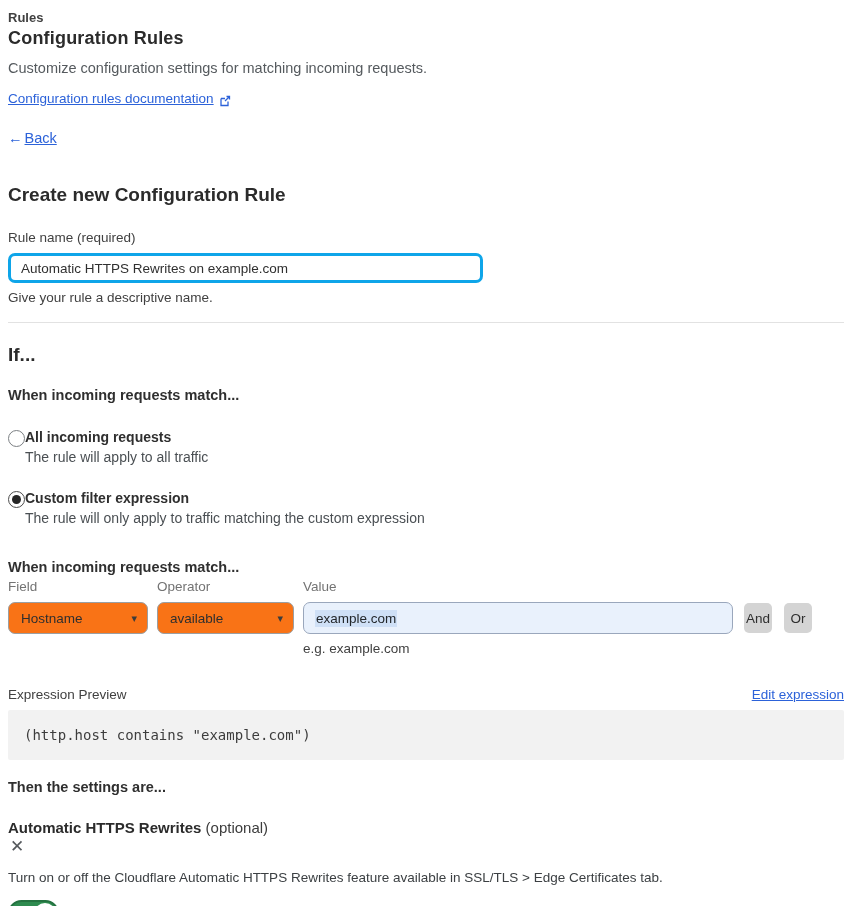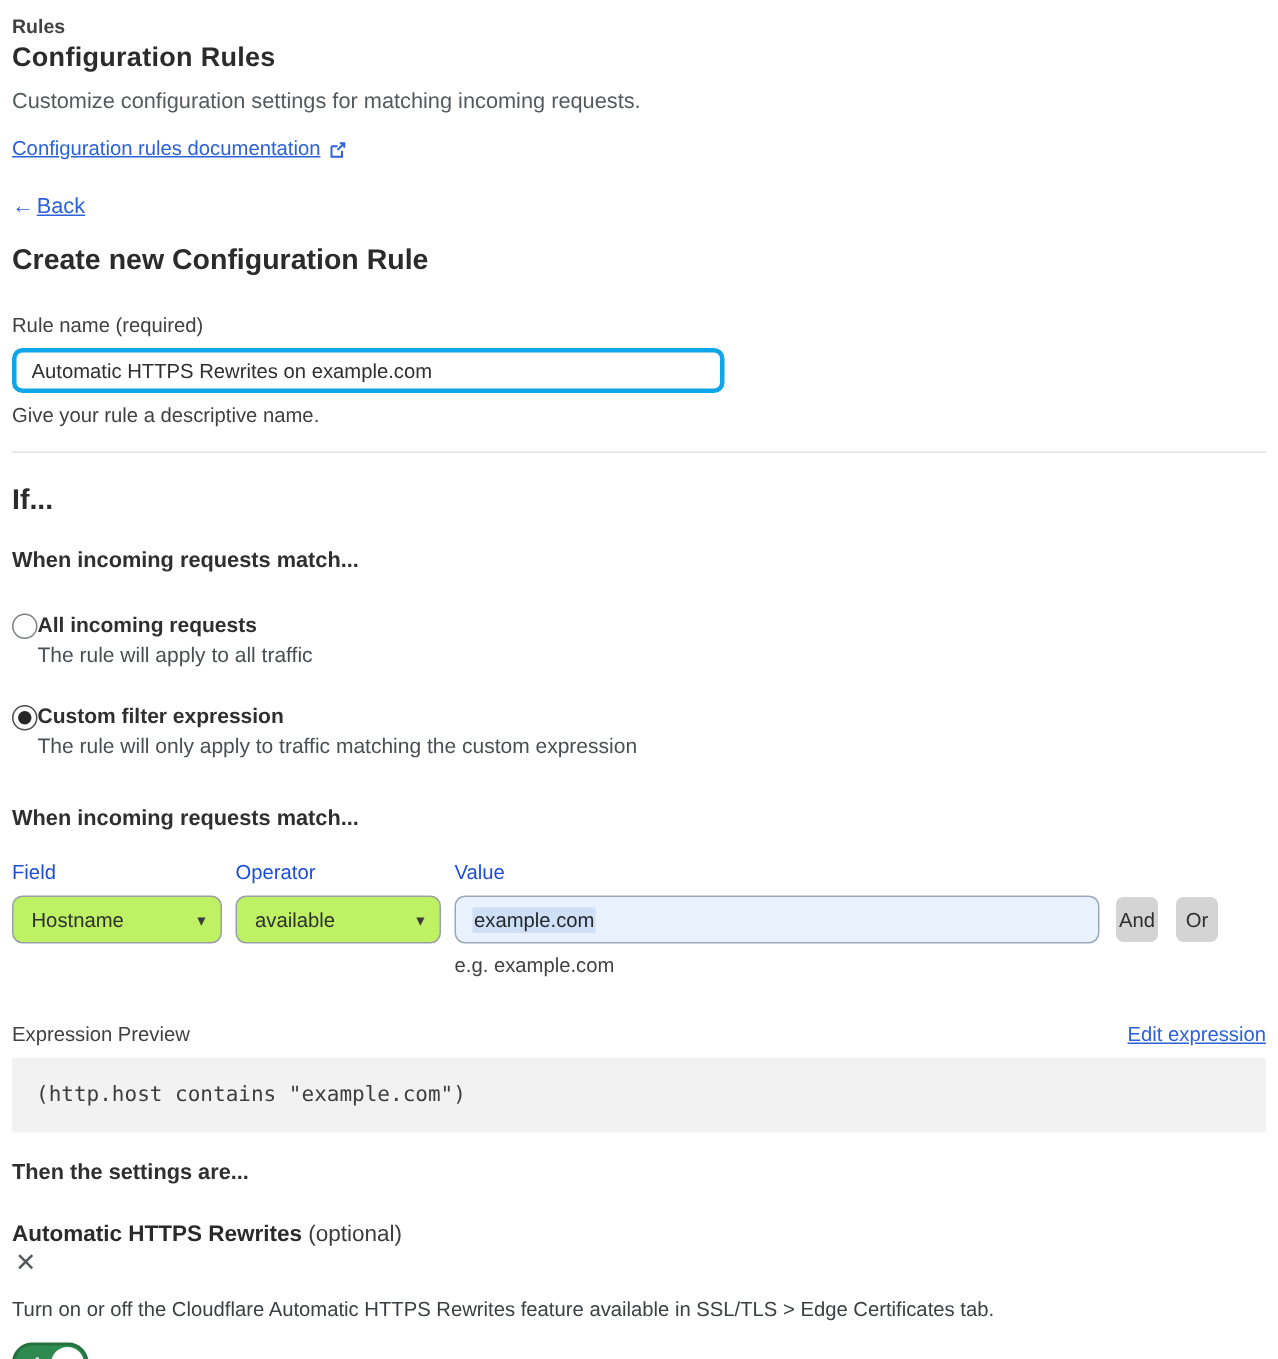--- a/index.html
+++ b/index.html
@@ -13,21 +13,21 @@
   }
   .eyebrow { font-size: 13px; font-weight: 700; color: #414141; }
   h1 { font-size: 18px; font-weight: 700; color: #2b2b2b; letter-spacing: .2px; margin-top: 3px; }
   .subtitle { font-size: 14.5px; color: #555a5e; margin-top: 11px; }
   a.link { color: #2c62d9; text-decoration: underline; font-size: 13.5px; cursor: pointer; }
   .doc-link-row { margin-top: 15px; display: flex; align-items: center; gap: 5px; }
   .ext-icon { display: inline-block; width: 12px; height: 12px; }
   .back-row { margin-top: 24px; font-size: 14.5px; display: flex; align-items: center; }
   .back-arrow { color: #2c62d9; text-decoration: none; margin-right: 2px; }
   h2 { font-size: 19px; font-weight: 700; color: #2b2b2b; }
-  .create-heading { margin-top: 17px; }
+  .create-heading { margin-top: 38px; }
   .field-label { font-size: 13.5px; color: #414141; margin-top: 24px; }
   .rule-name-input {
     margin-top: 8px; width: 475px; height: 30px;
     border: 3px solid #0ea5e9; border-radius: 7px;
     font-family: "Liberation Sans", sans-serif;
     font-size: 13.5px; color: #2f2f2f; padding: 0 10px;
     background: #ffffff; outline: none;
   }
   .help-text { font-size: 13.5px; color: #414141; margin-top: 7px; }
   .divider { border: none; border-top: 1px solid #e2e2e2; margin-top: 17px; }
@@ -42,26 +42,26 @@
     display: flex; align-items: center; justify-content: center;
   }
   .radio-outer.checked { border-color: #4c4c4c; }
   .radio-outer.checked::after {
     content: ""; width: 9px; height: 9px; border-radius: 50%; background: #262626;
   }
   .radio-texts { margin-left: 0; }
   .radio-title { font-size: 14px; font-weight: 700; color: #2f2f2f; }
   .radio-desc { font-size: 14px; color: #4a4f53; margin-top: 4px; }
   .builder-label { margin-top: 33px; }
-  .col-labels { display: flex; margin-top: 20px; font-size: 13.5px; color: #1d4ed8; }
+  .col-labels { display: flex; margin-top: 4px; font-size: 13.5px; color: #737373; }
   .col-labels .lab-field { width: 149px; }
   .col-labels .lab-operator { width: 146px; }
   .controls-row { display: flex; align-items: center; margin-top: 8px; }
   .select {
-    height: 32px; border: 1px solid #9a9fa3; border-radius: 7px; background: #bef264;
+    height: 32px; border: 1px solid #9a9fa3; border-radius: 7px; background: #f97316;
     display: flex; align-items: center; justify-content: space-between;
     padding: 0 10px 0 12px; font-size: 13.5px; color: #2f2f2f; cursor: pointer;
   }
   .select-field { width: 140px; margin-right: 9px; }
   .select-operator { width: 137px; margin-right: 9px; }
   .chevron { font-size: 11px; color: #3c3c3c; margin-left: 8px; }
   .value-input {
     width: 430px; height: 32px; border: 1px solid #9aa7bc; border-radius: 7px;
     background: #e9f1fc; display: flex; align-items: center; padding: 0 11px;
     font-size: 13.5px; color: #23272b; margin-right: 10px;

